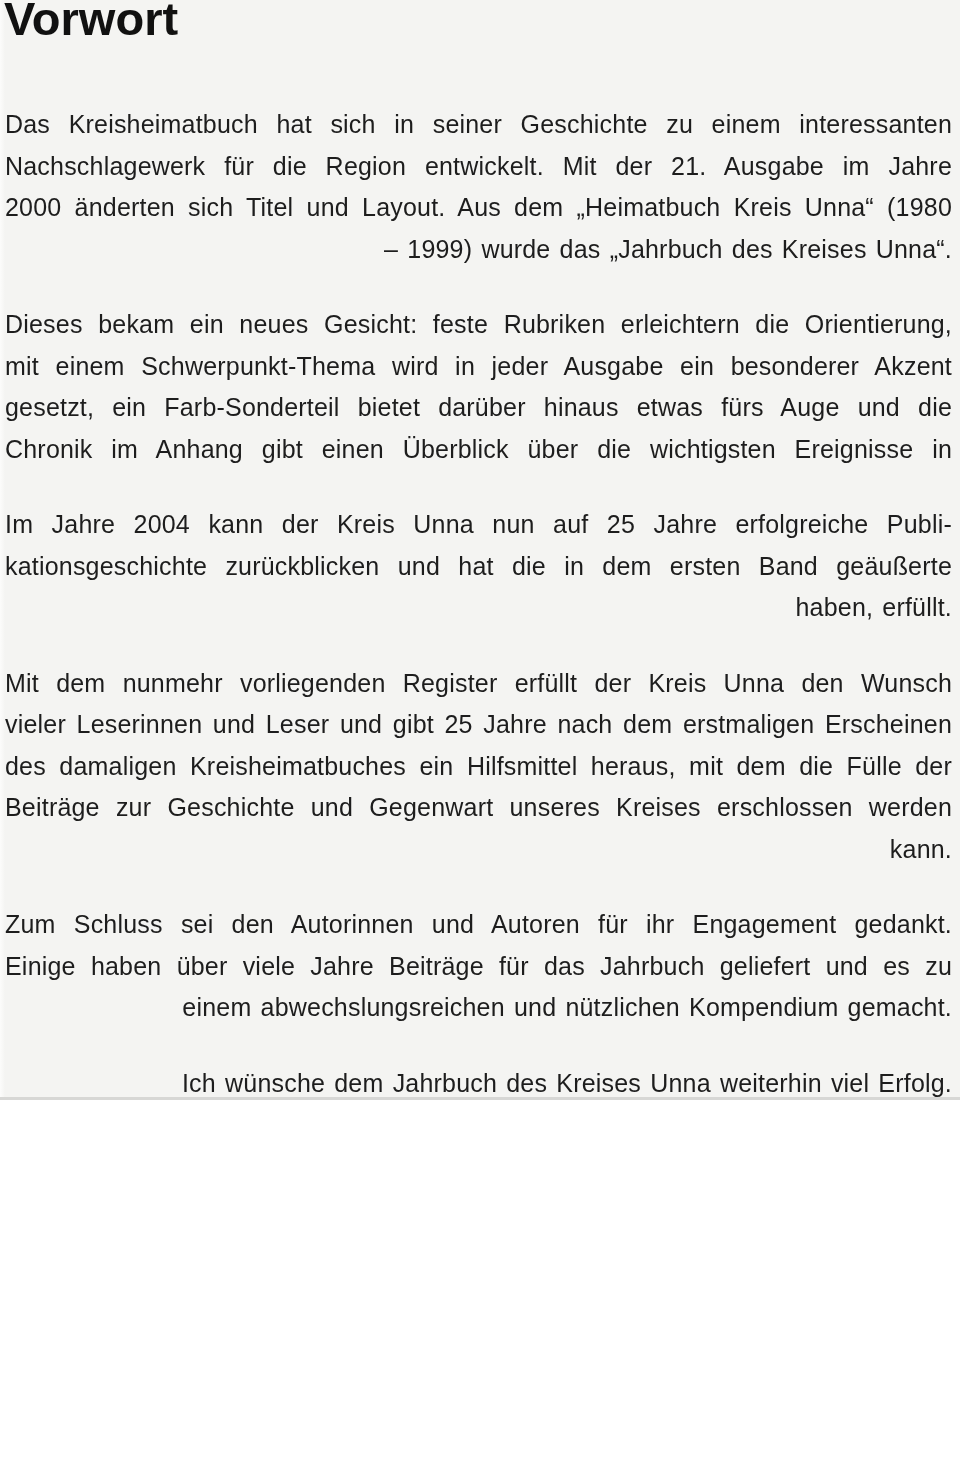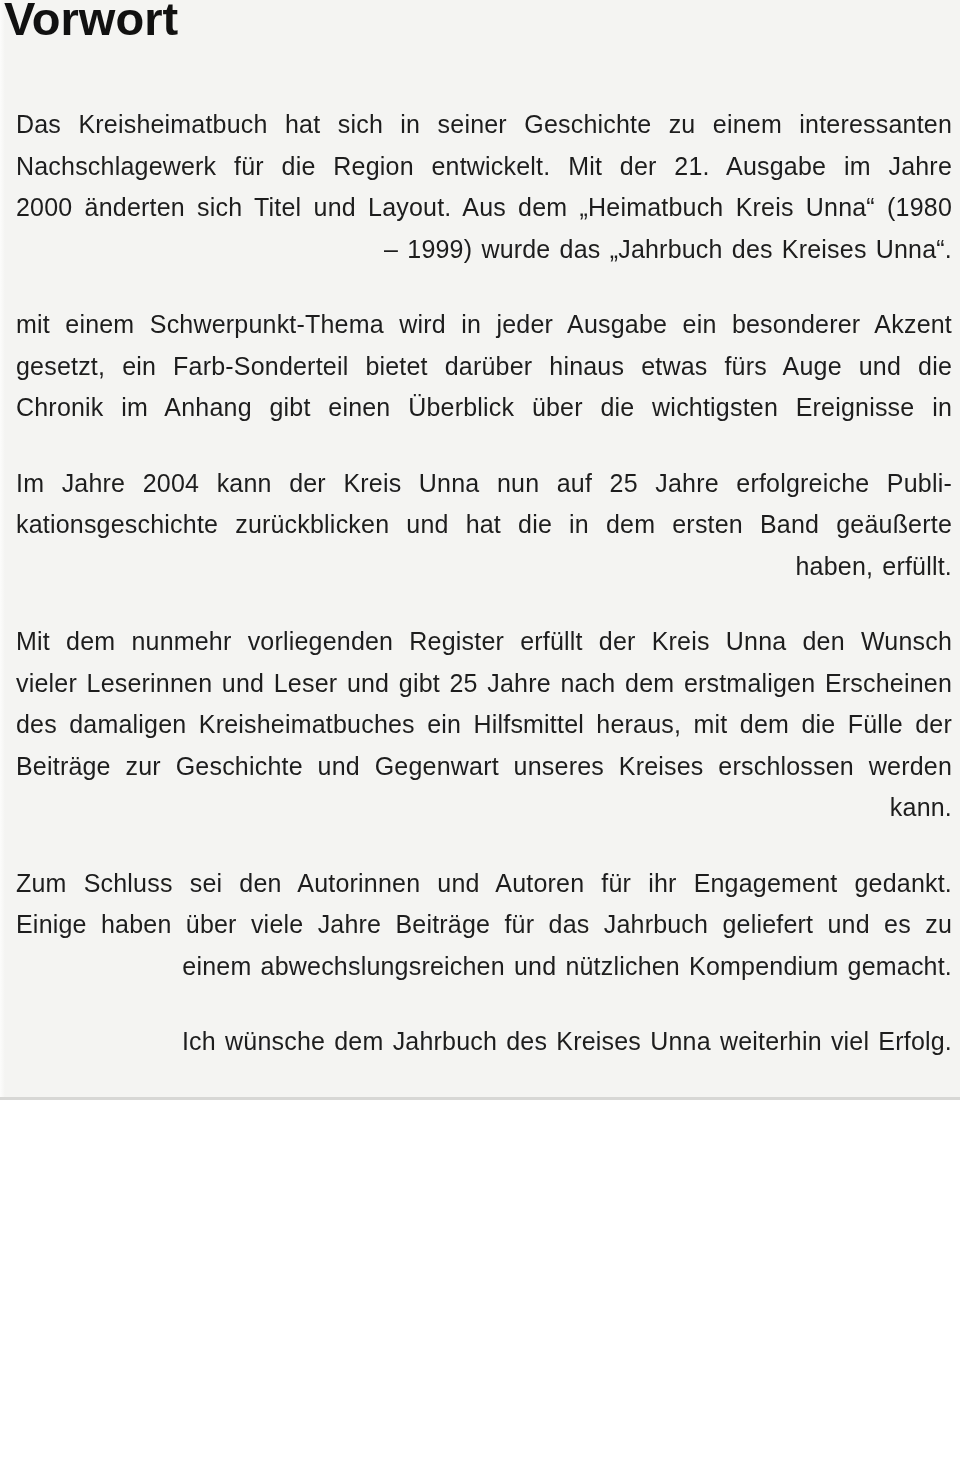--- a/index.html
+++ b/index.html
@@ -22,21 +22,21 @@
   .title{
     position:absolute;top:-7px;left:4px;margin:0;
     font-size:47px;line-height:52px;font-weight:bold;
     letter-spacing:0px;color:#111;
   }
   .body-text{
     position:absolute;top:104px;left:5px;right:8px;
     font-size:25px;line-height:41.5px;
     letter-spacing:0.2px;word-spacing:2px;
   }
-  .para{margin:0 0 34px 11px;}
+  .para{margin:0 0 34px 0;}
   .ln{text-align:justify;text-align-last:justify;}
   .ln.last{text-align:right;text-align-last:auto;}
   .sig-svg{position:absolute;left:5px;top:1212px;}
   .sig-name{position:absolute;left:5px;top:1348px;font-size:26px;letter-spacing:0.8px;color:#0c4a6e;}
   .sig-role{position:absolute;left:5px;top:1392px;font-size:26px;letter-spacing:0.8px;color:#8b5cf6;margin-top:39px;}
   .pagenum-box{
     position:absolute;top:1434px;right:3px;width:40px;
     border-top:2px solid #2b2b2b;
     text-align:center;font-size:25px;line-height:24px;color:#1d1d1d;
     padding-top:1px;
@@ -52,20 +52,21 @@
   <div class="body-text">
 
     <div class="para">
       <div class="ln">Das Kreisheimatbuch hat sich in seiner Geschichte zu einem interessanten</div>
       <div class="ln">Nachschlagewerk für die Region entwickelt. Mit der 21. Ausgabe im Jahre</div>
       <div class="ln">2000 änderten sich Titel und Layout. Aus dem „Heimatbuch Kreis Unna“ (1980</div>
       <div class="ln last">– 1999) wurde das „Jahrbuch des Kreises Unna“.</div>
     </div>
 
     <div class="para">
+      <div class="ln">Dieses bekam ein neues Gesicht: feste Rubriken erleichtern die Orientierung,</div>
       <div class="ln">mit einem Schwerpunkt-Thema wird in jeder Ausgabe ein besonderer Akzent</div>
       <div class="ln">gesetzt, ein Farb-Sonderteil bietet darüber hinaus etwas fürs Auge und die</div>
       <div class="ln">Chronik im Anhang gibt einen Überblick über die wichtigsten Ereignisse in</div>
     </div>
 
     <div class="para">
       <div class="ln">Im Jahre 2004 kann der Kreis Unna nun auf 25 Jahre erfolgreiche Publi-</div>
       <div class="ln">kationsgeschichte zurückblicken und hat die in dem ersten Band geäußerte</div>
       <div class="ln last">haben, erfüllt.</div>
     </div>

